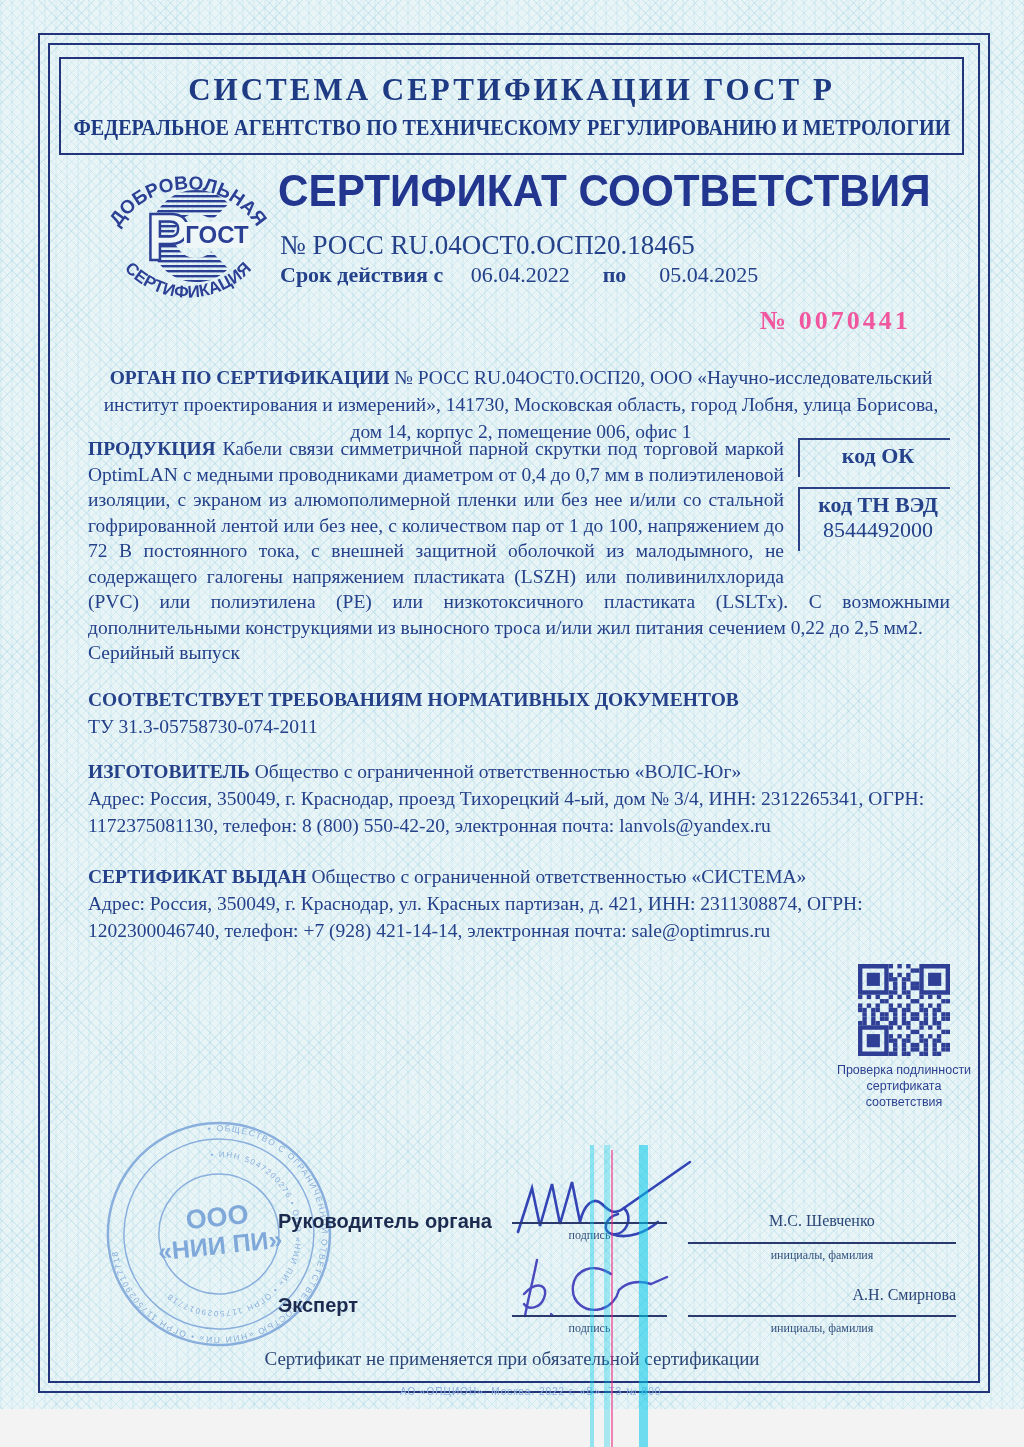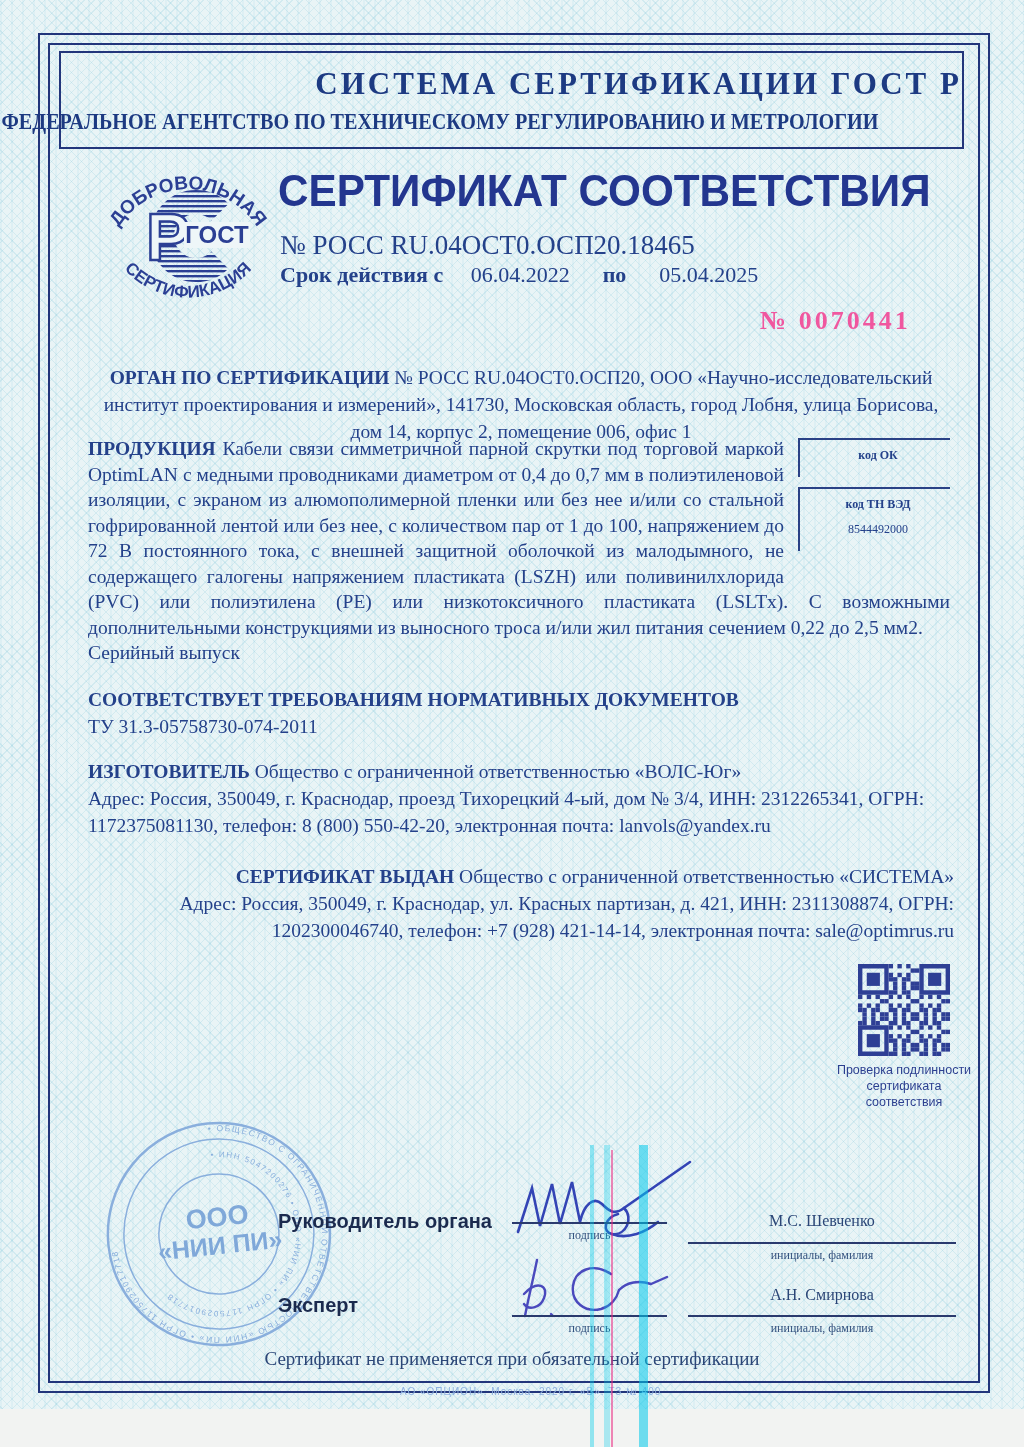--- a/index.html
+++ b/index.html
@@ -8,35 +8,35 @@
     background-color:#e9f4f6;
     background-image:
       repeating-linear-gradient(45deg, rgba(120,195,215,.20) 0 1px, transparent 1px 7px),
       repeating-linear-gradient(-45deg, rgba(120,195,215,.20) 0 1px, transparent 1px 7px),
       repeating-linear-gradient(90deg, rgba(195,228,238,.30) 0 2px, transparent 2px 11px);
     font-family:"Liberation Serif", serif;color:#24418a;
   }
   .page .bottom-white{position:absolute;left:0;right:0;bottom:0;height:38px;background:#f2f3f2;}
   .b-outer{position:absolute;left:38px;top:33px;width:948px;height:1356px;border:2px solid #22357b;}
   .b-inner{position:absolute;left:48px;top:43px;width:928px;height:1336px;border:2px solid #22357b;}
-  .header-box{position:absolute;left:59px;top:51px;width:901px;height:94px;border:2px solid #22357b;
-    display:flex;flex-direction:column;justify-content:center;align-items:flex-end;}
+  .header-box{position:absolute;left:59px;top:57px;width:901px;height:94px;border:2px solid #22357b;
+    display:flex;flex-direction:column;justify-content:center;align-items:center;}
   .sys-title{font-size:31px;font-weight:bold;letter-spacing:3px;color:#1d3a82;white-space:nowrap;}
   .agency{font-size:24px;font-weight:bold;color:#1d3a82;white-space:nowrap;transform:scaleX(.84);transform-origin:center;margin-top:6px;}
   .doc-title{position:absolute;left:278px;top:166px;width:660px;font-family:"Liberation Sans",sans-serif;
     font-weight:bold;font-size:44px;color:#23368f;white-space:nowrap;transform:scaleX(.96);transform-origin:left;}
   .cert-no{position:absolute;left:280px;top:230px;font-size:27px;color:#24418a;}
   .validity{position:absolute;left:280px;top:262px;font-size:22px;color:#24418a;}
   .validity b{font-weight:bold;}
   .blank-no{position:absolute;left:760px;top:306px;font-size:26px;letter-spacing:3px;color:#f0579f;font-weight:bold;}
   .para{position:absolute;left:88px;font-size:19.5px;line-height:27px;color:#24418a;}
   .para b{font-weight:bold;}
   .just{text-align:justify;}
   .codes-float{float:right;width:152px;height:128px;margin:2px 0 6px 14px;}
-  .code-box{border-top:2px solid #2a4186;border-left:2px solid #2a4186;padding:3px 0 8px 6px;text-align:center;font-size:12px;}
+  .code-box{border-top:2px solid #2a4186;border-left:2px solid #2a4186;padding:3px 0 8px 6px;text-align:center;font-size:22px;}
   .code-box + .code-box{margin-top:10px;}
   .code-box b{font-weight:bold;}
   .qr-wrap{position:absolute;left:836px;top:964px;width:136px;text-align:center;}
   .qr-wrap svg{display:block;margin:0 auto;}
   .qr-caption{margin-top:6px;font-family:"Liberation Sans",sans-serif;font-size:12.5px;line-height:16px;color:#2c3f90;}
   .stamp{position:absolute;left:88px;top:1110px;width:262px;height:250px;opacity:.85;transform:rotate(-6deg);}
   .sig-label{position:absolute;left:278px;font-family:"Liberation Sans",sans-serif;font-weight:bold;font-size:20px;color:#1b2a4e;}
   .sig-line{position:absolute;border-bottom:2px solid #2a3a6e;}
   .small-cap{position:absolute;font-size:12px;color:#33517e;text-align:center;}
   .person-name{position:absolute;font-size:16px;color:#2b4677;text-align:center;}
@@ -108,21 +108,21 @@
     <div>Серийный выпуск</div>
   </div>
 
   <p class="para" style="top:666px;width:866px;"><b>СООТВЕТСТВУЕТ ТРЕБОВАНИЯМ НОРМАТИВНЫХ ДОКУМЕНТОВ</b><br>
     <span>ТУ 31.3-05758730-074-2011</span></p>
 
   <p class="para" style="top:738px;width:866px;"><b>ИЗГОТОВИТЕЛЬ</b>
     <span>Общество с ограниченной ответственностью «ВОЛС-Юг»</span><br>
     <span>Адрес: Россия, 350049, г. Краснодар, проезд Тихорецкий 4-ый, дом № 3/4, ИНН: 2312265341, ОГРН: 1172375081130, телефон: 8 (800) 550-42-20, электронная почта: lanvols@yandex.ru</span></p>
 
-  <p class="para" style="top:843px;width:866px;text-align:right;"><b>СЕРТИФИКАТ ВЫДАН</b>
+  <p class="para" style="top:843px;width:866px;"><b>СЕРТИФИКАТ ВЫДАН</b>
     <span>Общество с ограниченной ответственностью «СИСТЕМА»</span><br>
     <span>Адрес: Россия, 350049, г. Краснодар, ул. Красных партизан, д. 421, ИНН: 2311308874, ОГРН: 1202300046740, телефон: +7 (928) 421-14-14, электронная почта: sale@optimrus.ru</span></p>
 
 
 
   <div class="qr-wrap">
     <svg width="92" height="92" viewBox="0 0 84 84">
       <g fill="#2e3f95">
         <g id="qr-mods">
             <rect x="28" y="0" width="4" height="4"></rect>
@@ -325,26 +325,26 @@
   </svg>
 
   <div class="sig-line" style="left:512px;top:1222px;width:155px;"></div>
   <div class="small-cap" style="left:512px;top:1228px;width:155px;">подпись</div>
   <div class="person-name" style="left:688px;top:1212px;width:268px;">М.С. Шевченко</div>
   <div class="sig-line" style="left:688px;top:1242px;width:268px;"></div>
   <div class="small-cap" style="left:688px;top:1248px;width:268px;">инициалы, фамилия</div>
 
   <div class="sig-line" style="left:512px;top:1315px;width:155px;"></div>
   <div class="small-cap" style="left:512px;top:1321px;width:155px;">подпись</div>
-  <div class="person-name" style="left:688px;top:1286px;width:268px;">А.Н. Смирнова</div>
+  <div class="person-name" style="left:688px;top:1286px;width:268px;text-align:right;">А.Н. Смирнова</div>
   <div class="sig-line" style="left:688px;top:1315px;width:268px;"></div>
   <div class="small-cap" style="left:688px;top:1321px;width:268px;">инициалы, фамилия</div>
 
   <div class="footer-note">Сертификат не применяется при обязательной сертификации</div>
   <div class="bottom-white"></div>
-  <div class="print-info">АО «ОПЦИОН». Москва. 2020 г. «В». ТЗ № 400</div>
+  <div class="print-info">АО «ОПЦИОН». Москва. 2022 г. «В». ТЗ № 800</div>
 
   <div class="stripe s1"></div>
   <div class="stripe s2"></div>
   <div class="stripe s2m"></div>
   <div class="stripe s3"></div>
 
 </div>
 
 </body></html>

